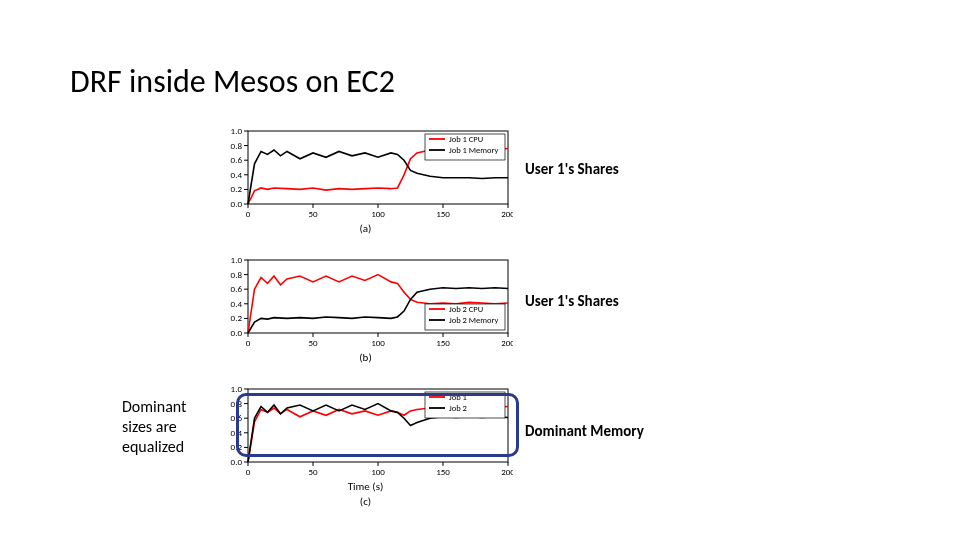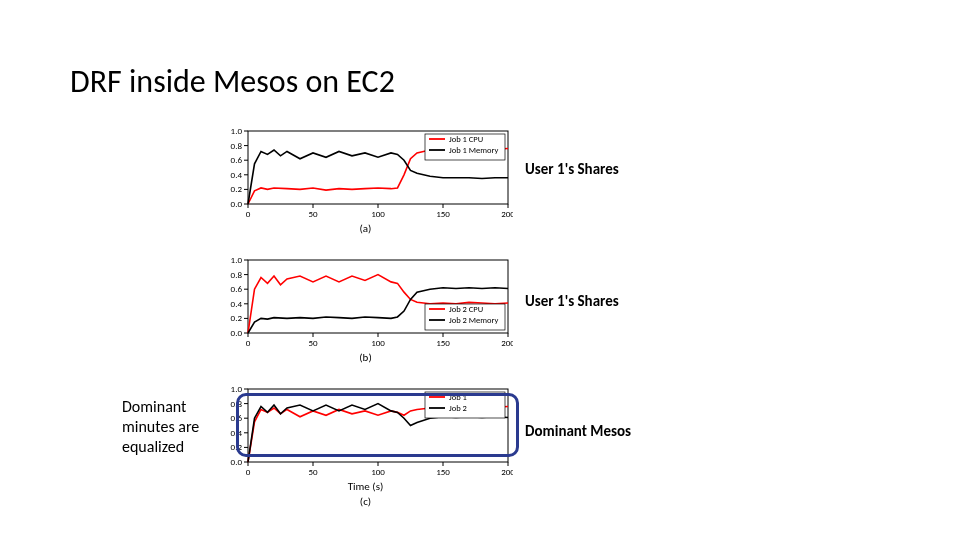--- a/index.html
+++ b/index.html
@@ -128,19 +128,19 @@
         <text x="231" y="28" font-size="8.5" fill="#000">Job 2</text>
       </svg>
     <div class="sub">Time (s)</div>
     <div class="sub">(c)</div>
     <div class="hl-box" style="top:10px; left:18px; width:283px; height:64px;"></div>
   </div>
 </div>
 
 <div class="side-label" style="top:160px; left:525px;">User 1's Shares</div>
 <div class="side-label" style="top:292px; left:525px;">User 1's Shares</div>
-<div class="side-label" style="top:422px; left:525px;">Dominant Mesos</div>
+<div class="side-label" style="top:422px; left:525px;">Dominant Memory</div>
 
-<div class="left-note" style="top:397px; left:122px; width:90px;">Dominant minutes are equalized</div>
+<div class="left-note" style="top:397px; left:122px; width:90px;">Dominant sizes are equalized</div>
 
 <div class="desc">
   <br>
 </div>
 
 </body></html>

